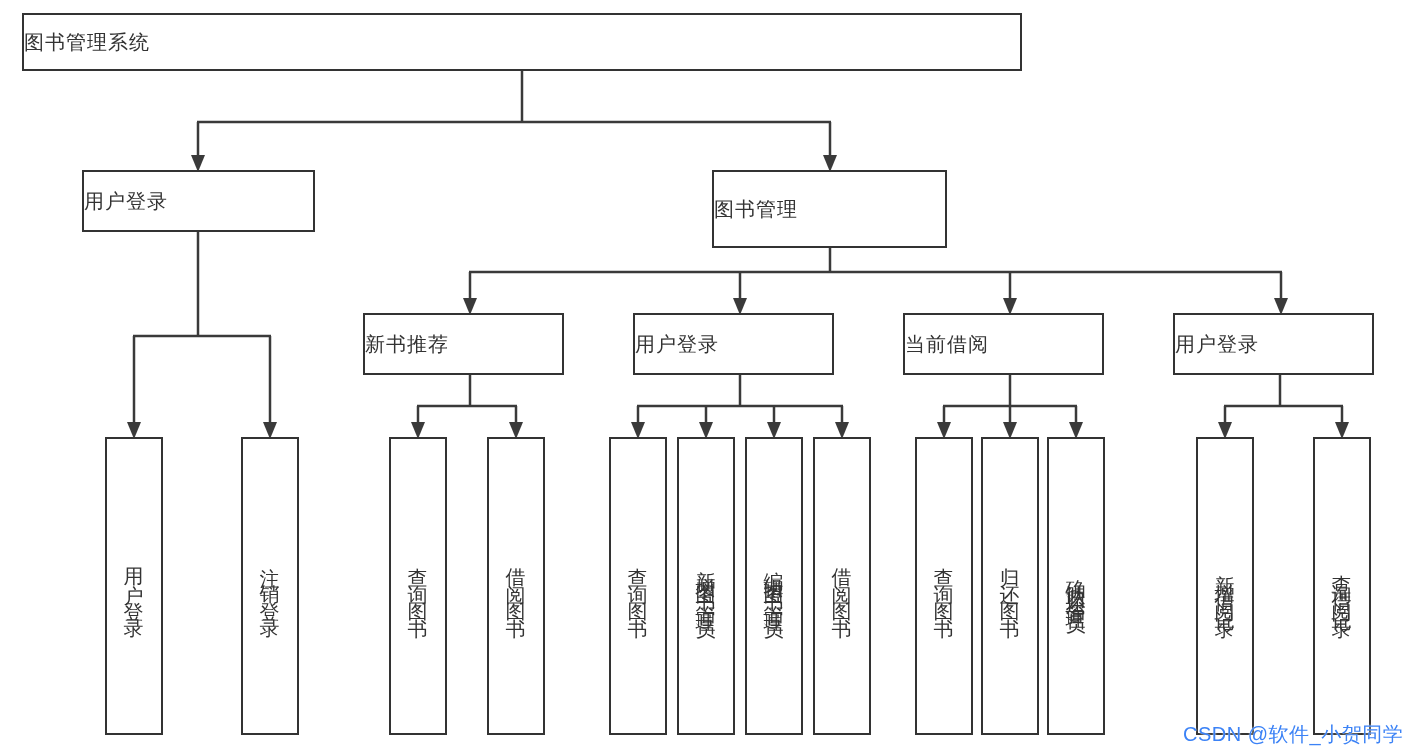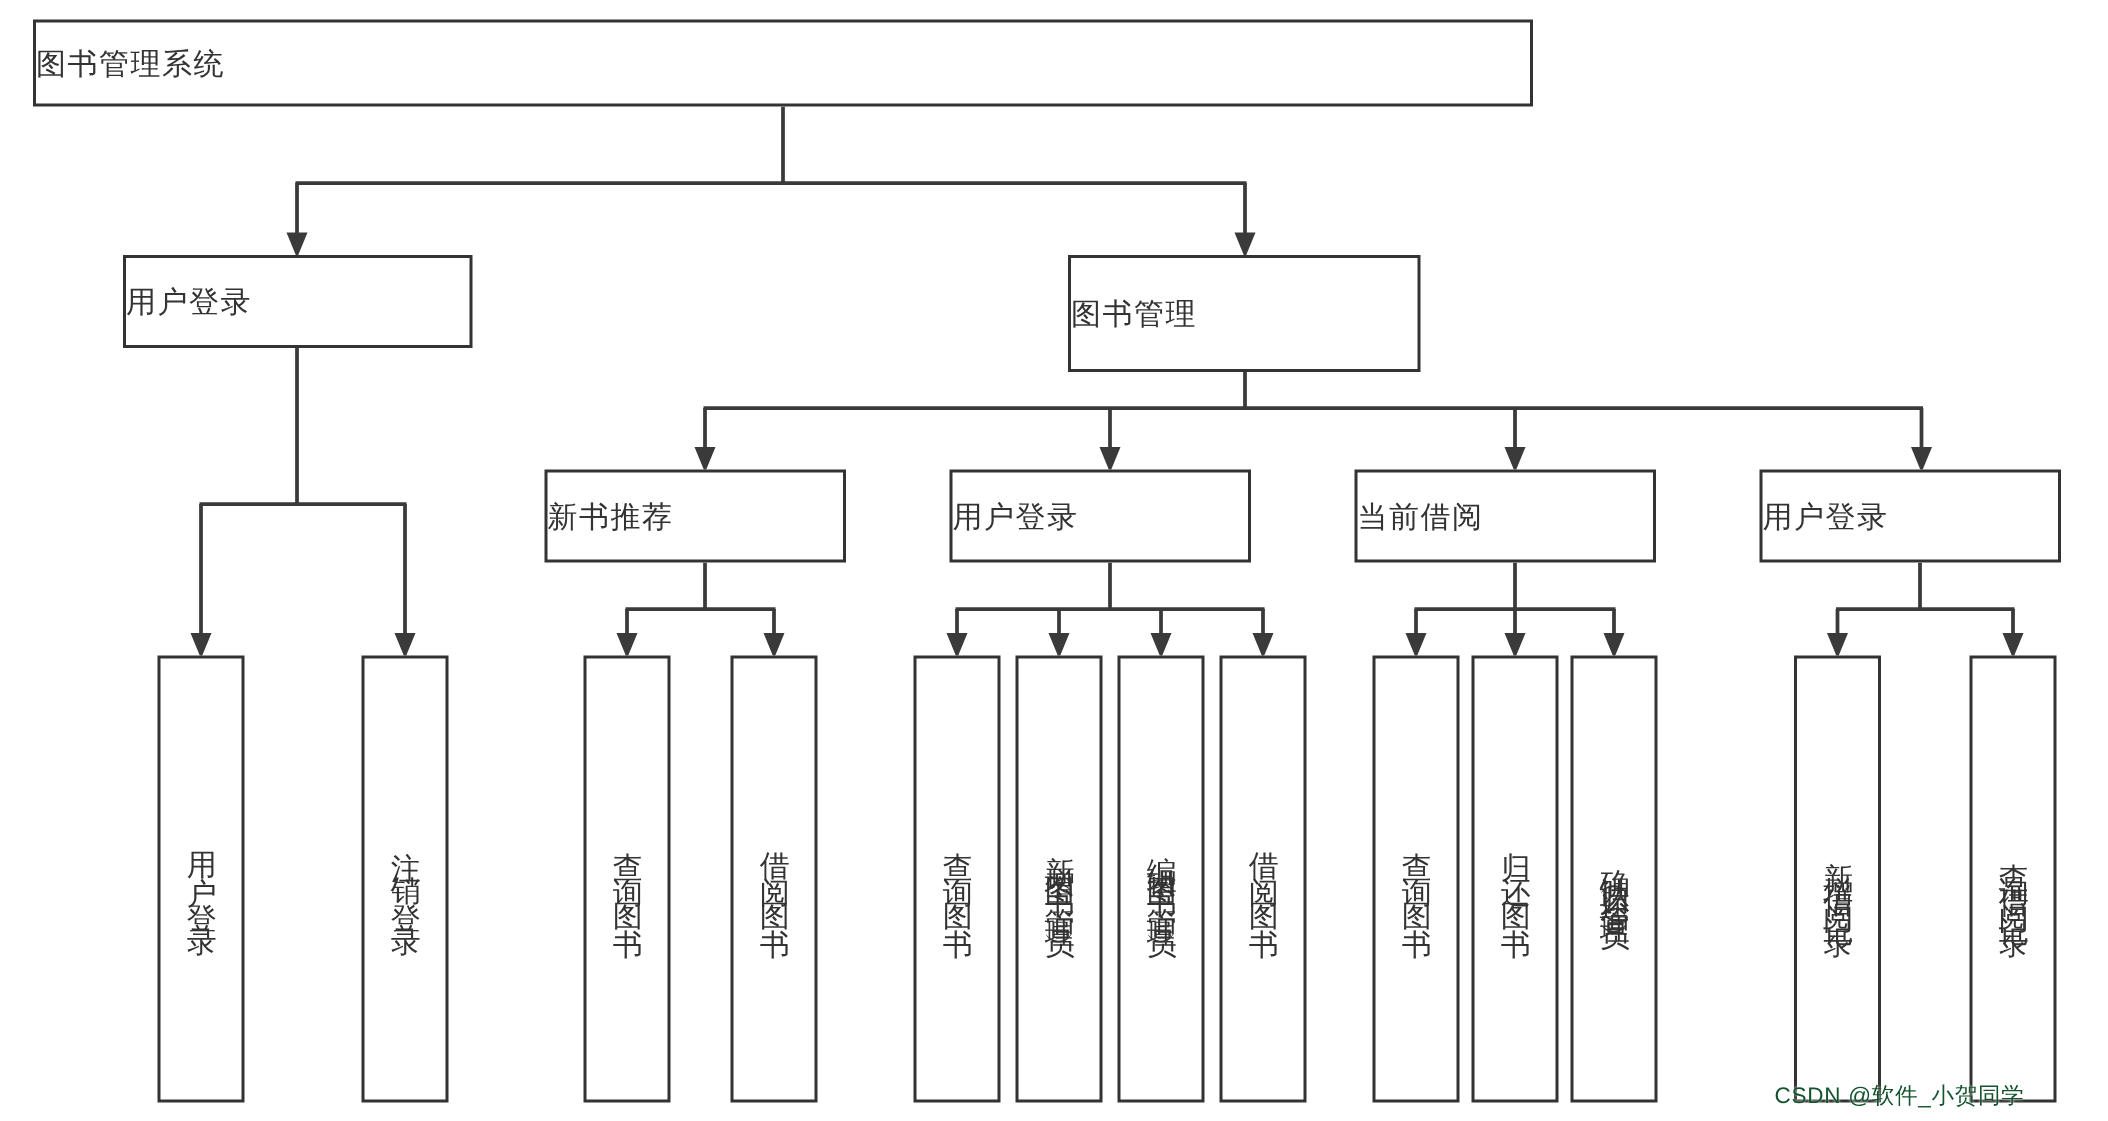--- a/index.html
+++ b/index.html
@@ -53,22 +53,22 @@
     white-space: nowrap;
   }
   .sp4  { letter-spacing: 17px; }
   .sp6  { letter-spacing: 9px; }
   .sp9  { letter-spacing: 7px; }
   .sp10 { letter-spacing: 5px; }
   .watermark {
     position: absolute;
     left: 1183px;
     top: 721px;
-    font-size: 15px;
-    color: #14532d;
+    font-size: 20px;
+    color: #3b82f6;
     letter-spacing: 0.5px;
     z-index: 5;
     text-shadow: 0 0 2px #ffffff;
   }
 </style>
 </head>
 <body>
 
 <div class="canvas">
 

